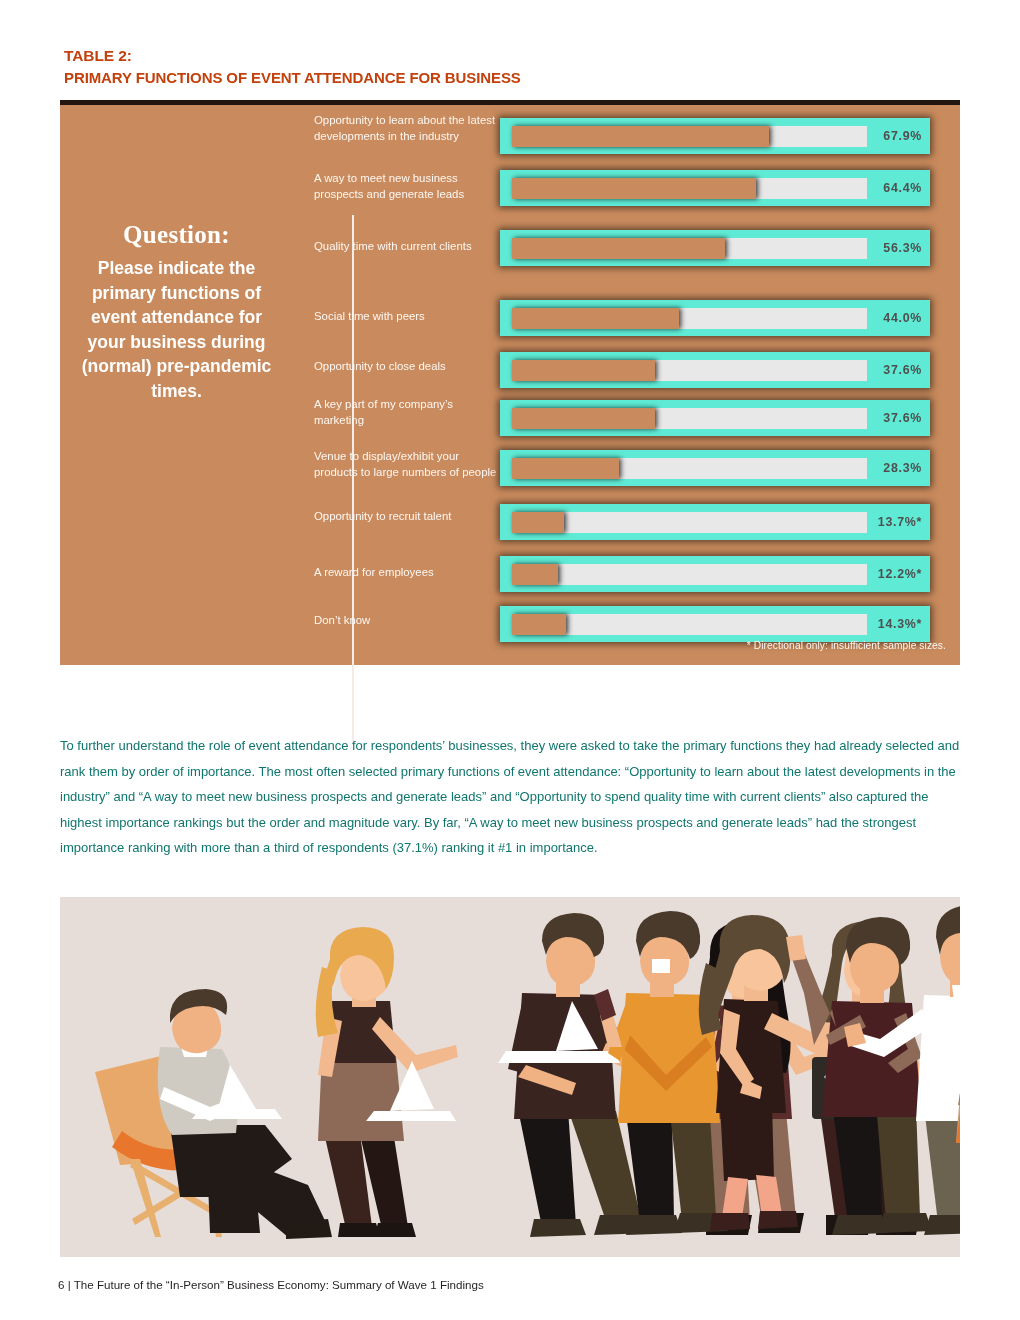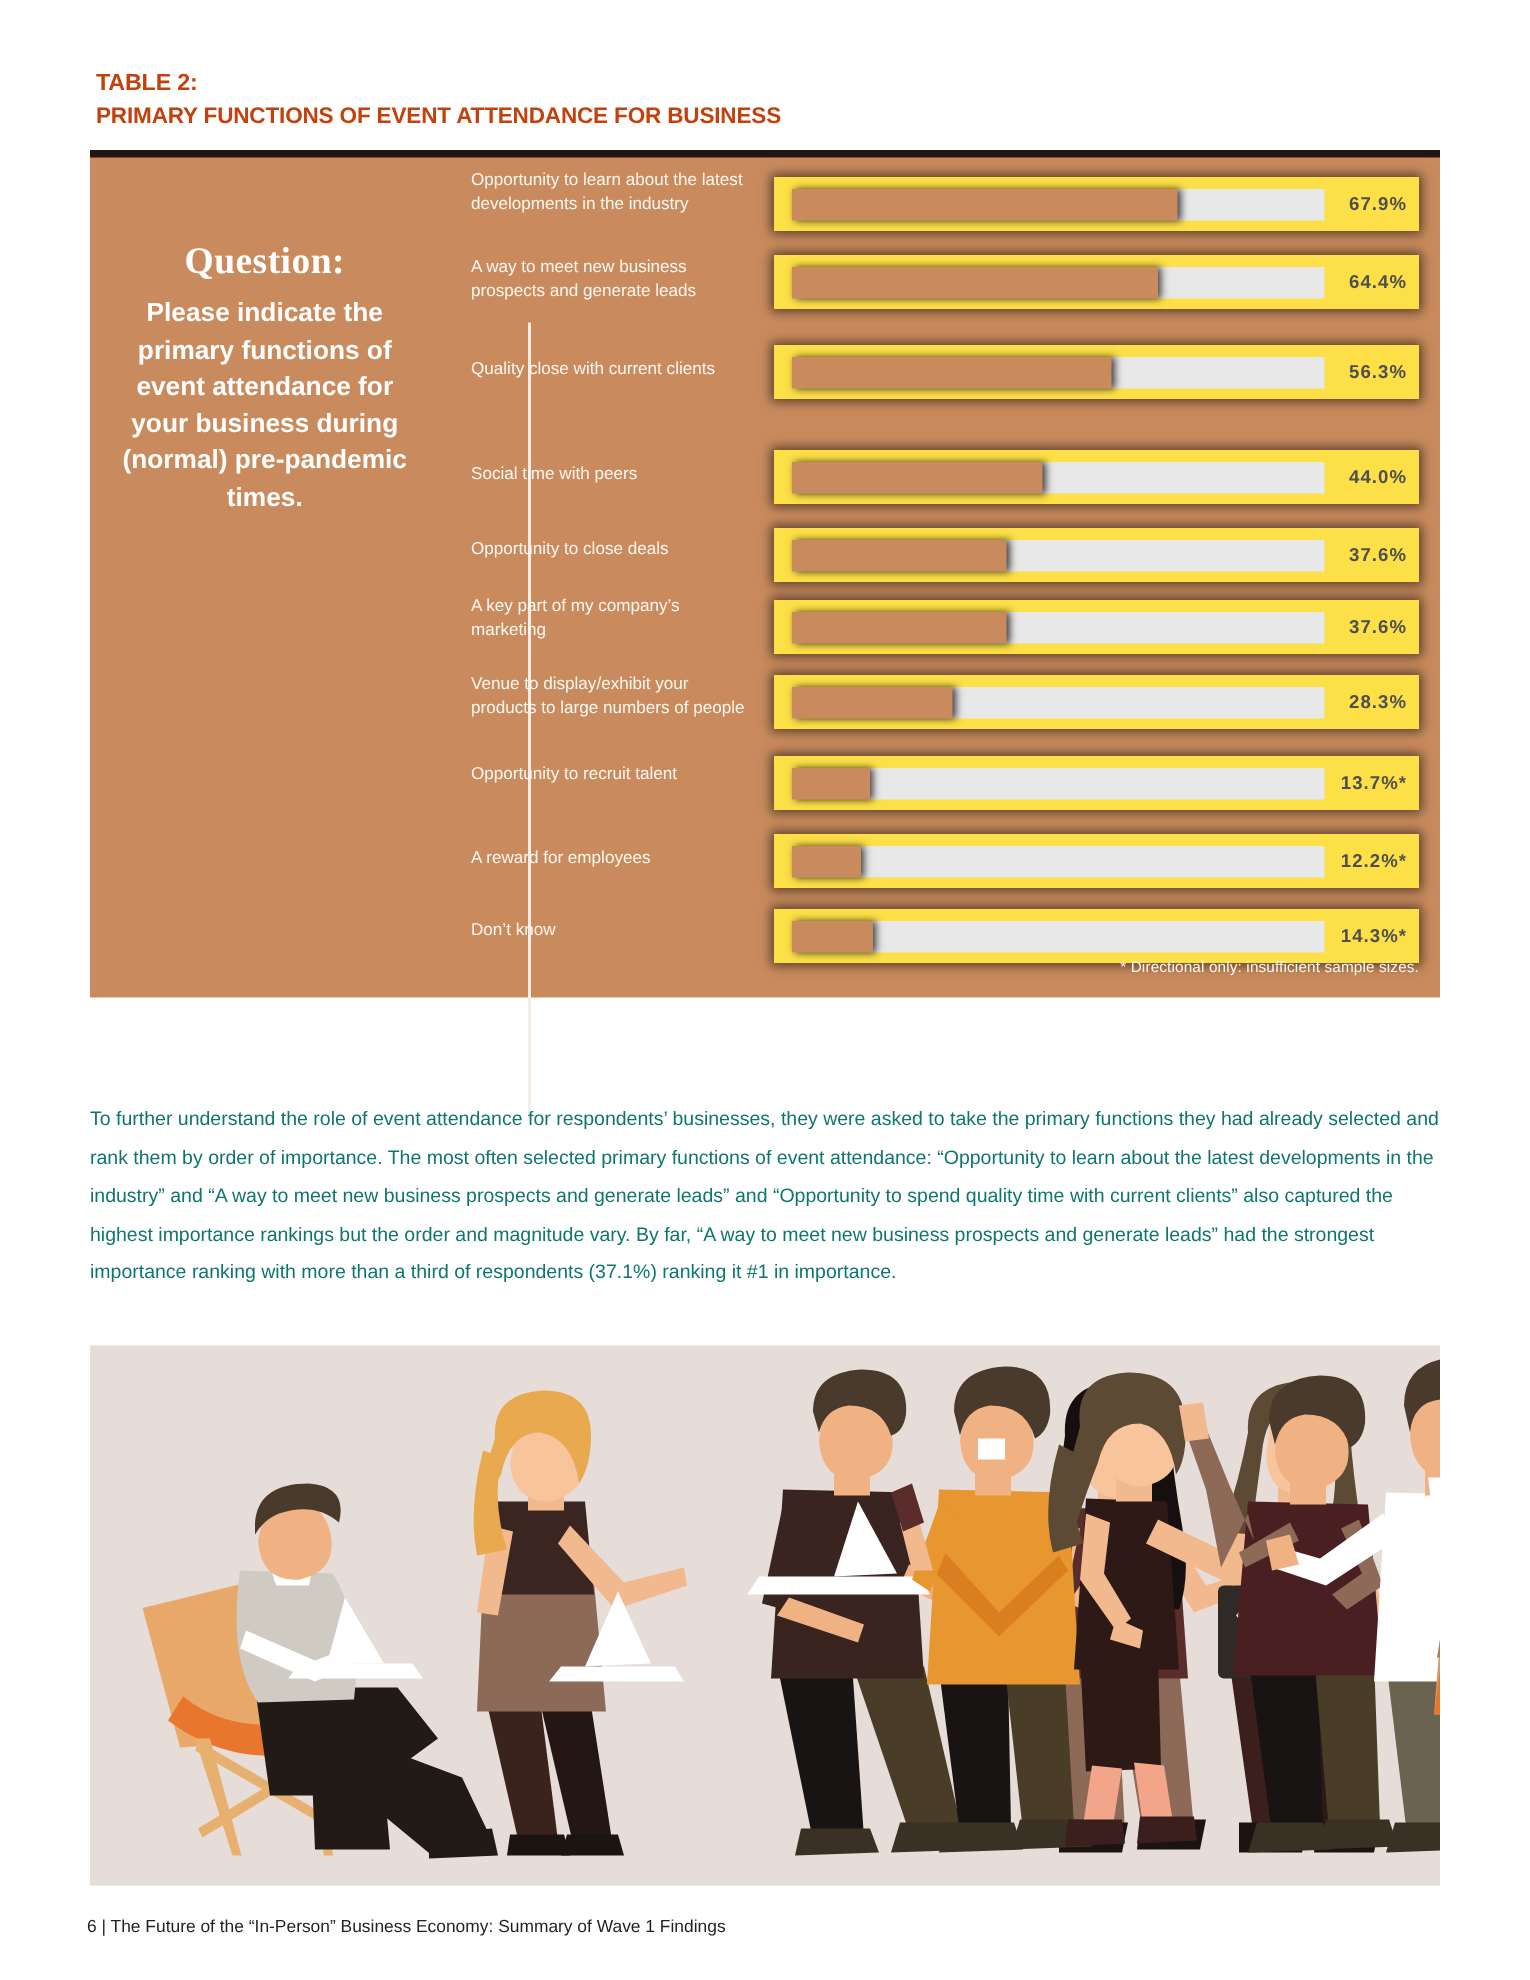--- a/index.html
+++ b/index.html
@@ -27,21 +27,21 @@
   .panel-topbar{position:absolute;left:0;top:0;width:100%;height:5px;background:#231510;}
 
   
   .question-col{
     position:absolute;left:0;top:5px;width:233px;height:560px;
     color:#ffffff;text-align:center;
   }
   .q-head{
     font-family:"Liberation Serif",serif;
     font-size:25px;font-weight:bold;color:#ffffff;
-    margin-top:56px;letter-spacing:0.3px;
+    margin-top:116px;letter-spacing:0.3px;
   }
   .q-body{
     font-size:17.5px;font-weight:bold;line-height:24.5px;
     color:#ffffff;margin-top:7px;padding:0 10px;
   }
   .q-note{
     font-size:9.5px;line-height:13px;color:#ffffff;
     margin-top:36px;padding:0 18px;font-weight:normal;
   }
 
@@ -52,22 +52,22 @@
   }
 
   
   .chart{position:absolute;left:0;top:0;width:732px;height:565px;padding-left:28px;}
   .row{position:absolute;left:0;width:900px;}
   .row-label{
     position:absolute;left:254px;width:190px;
     color:#fdf7f2;font-size:11.4px;line-height:16.4px;
   }
   .bar-frame{
-    position:absolute;left:456px;width:430px;height:36px;
-    background:#fde047;
+    position:absolute;left:440px;width:430px;height:36px;
+    background:#5eead4;
     box-shadow:0 0 7px 2px rgba(0,0,0,0.55);
   }
   .bar-track{
     position:absolute;left:12px;top:8px;width:355px;height:21px;
     background:#e8e8e8;
   }
   .bar-fill{
     position:absolute;left:0;top:0;height:21px;
     background:#c98b5d;
     box-shadow:2px 0 5px 0 rgba(0,0,0,0.75);
@@ -136,21 +136,21 @@
         <div class="row" style="top: 70px;">
           <div class="row-label" style="top: 0px;">A way to meet new business prospects and generate leads</div>
           <div class="bar-frame">
             <div class="bar-track">
               <div class="bar-fill" style="width: 244.076px; background: rgb(201, 139, 93);"></div>
             </div>
             <div class="bar-value">64.4%</div>
           </div>
         </div>
         <div class="row" style="top: 130px;">
-          <div class="row-label" style="top: 8px;">Quality close with current clients</div>
+          <div class="row-label" style="top: 8px;">Quality time with current clients</div>
           <div class="bar-frame">
             <div class="bar-track">
               <div class="bar-fill" style="width: 213.377px; background: rgb(201, 139, 93);"></div>
             </div>
             <div class="bar-value">56.3%</div>
           </div>
         </div>
         <div class="row" style="top: 200px;">
           <div class="row-label" style="top: 8px;">Social time with peers</div>
           <div class="bar-frame">

